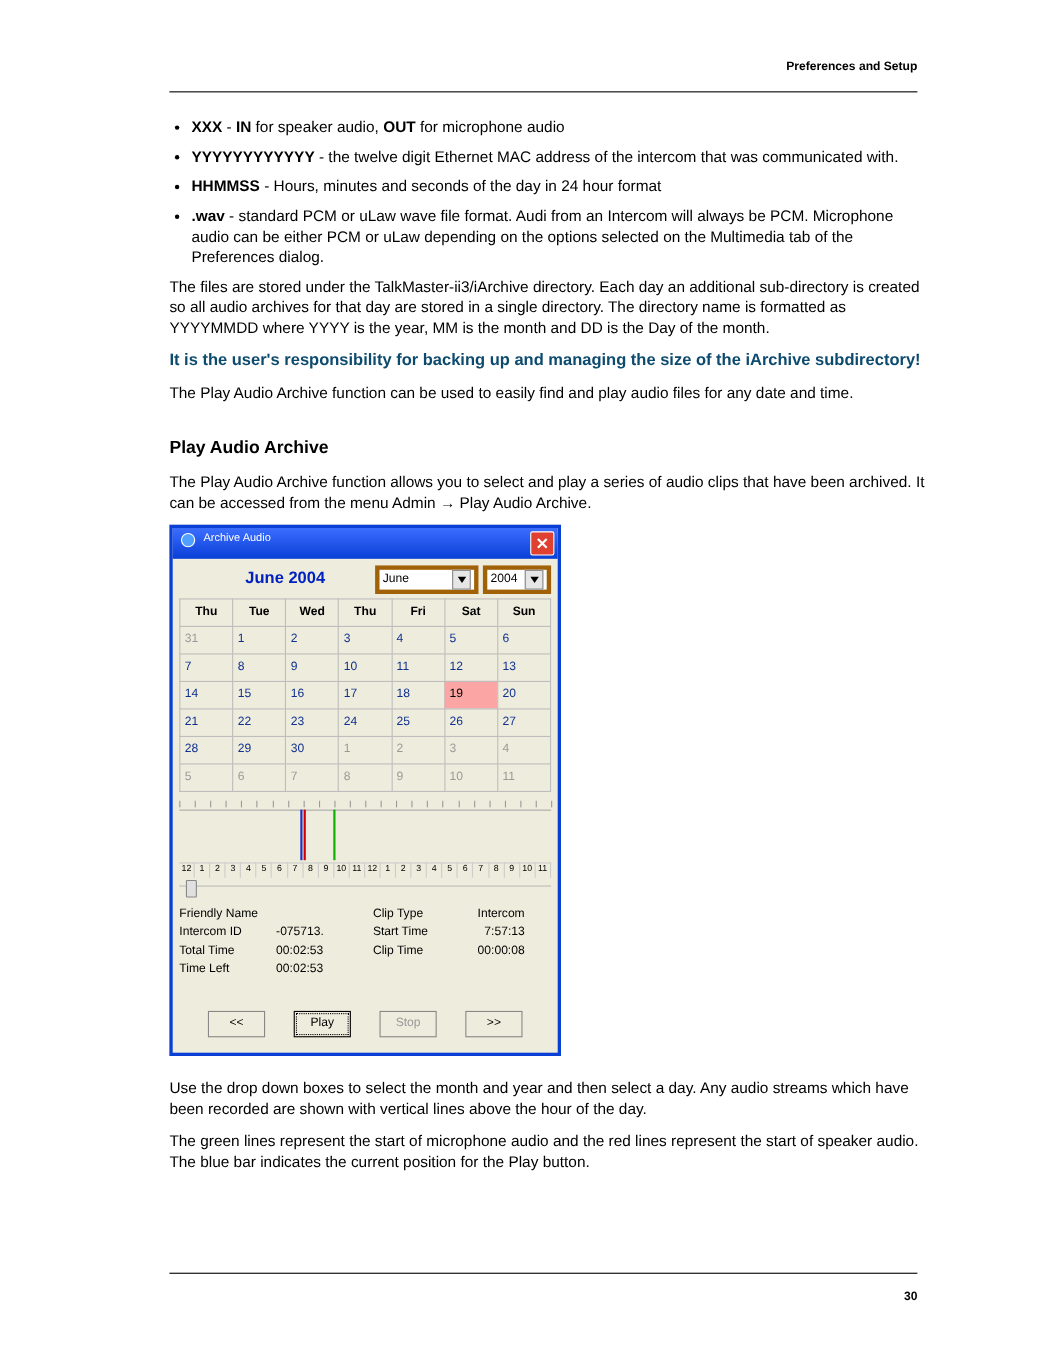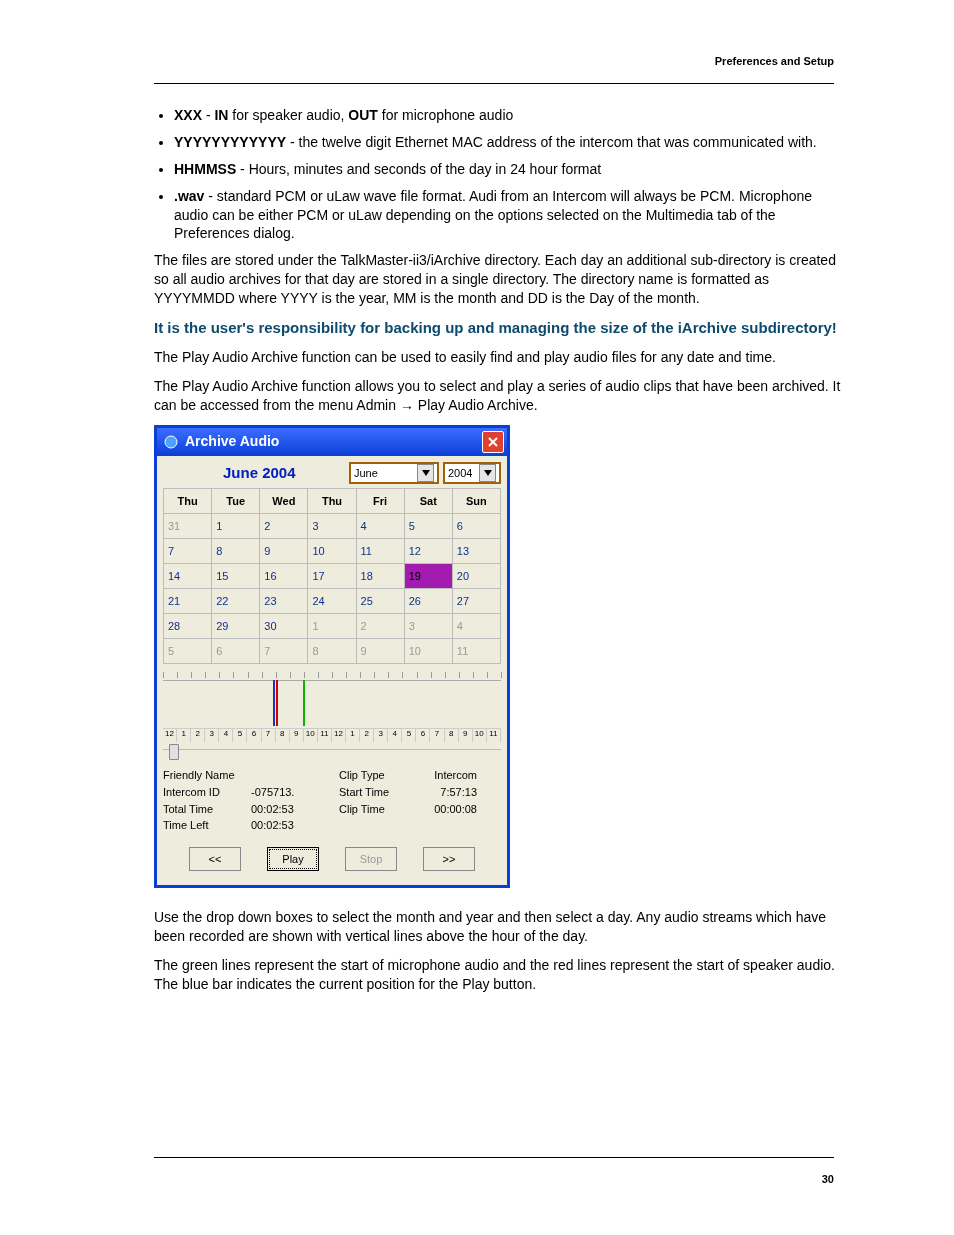--- a/index.html
+++ b/index.html
@@ -60,24 +60,24 @@
     width: 350px;
     border: 3px solid #0a3fd6;
     background: #eeecdc;
     font-family: Tahoma, Arial, sans-serif;
     font-size: 11px;
     margin: 10px 0 20px 0;
   }
   .titlebar {
     background: linear-gradient(#3b6dff,#0a3fd6);
     color: #fff;
-    font-weight: bold;
-    font-size: 14px;
+    font-weight: normal;
+    font-size: 10px;
     display: flex;
-    align-items: center;
+    align-items: flex-start;
     padding: 3px 3px 3px 6px;
   }
   .titlebar .icon {
     width: 16px; height: 16px;
     margin-right: 6px;
     display:inline-block;
   }
   .titlebar .icon svg { display:block; }
   .titlebar .title { flex:1; }
   .titlebar .close-btn {
@@ -96,21 +96,21 @@
     padding: 6px 6px 4px 6px;
   }
   .calhead .month-label {
     color: #0020c0;
     font-weight: bold;
     font-size: 15px;
     flex:1;
     padding-left: 60px;
   }
   .selectish {
-    border:2px solid #a16207;
+    border:4px solid #a16207;
     background:#fff;
     font-size:11px;
     height:18px;
     padding:0 3px;
     margin-left:4px;
     display:inline-flex;
     align-items:center;
     cursor:pointer;
   }
   .selectish .arrow-down {
@@ -133,21 +133,21 @@
   table.cal th, table.cal td {
     border: 1px solid #bdbdbd;
     padding: 3px 4px;
     text-align: left;
     width: 14.28%;
     height: 18px;
   }
   table.cal th { font-weight:bold; background:#eeecdc; text-align:center; }
   td.other { color:#9a9a9a; }
   td.cur { color:#103090; }
-  td.sel { background:#a21caf; border:1px dotted #000 !important; }
+  td.sel { background:#fca5a5; border:1px dotted #000 !important; }
 
   .timeline {
     margin: 8px 6px 2px 6px;
     height: 70px;
     position: relative;
     background: #eeecdc;
   }
   .timeline .ticks-top{
     position:absolute; top:0; left:0; right:0; height:8px;
     border-bottom:1px solid #aaa;
@@ -172,21 +172,21 @@
   .slider-track{
     margin:0 6px 0 6px;
     position:relative; height:12px;
   }
   .slider-track .line{position:absolute;top:5px;left:0;right:0;height:1px;background:#bbb;}
   .slider-track .thumb{position:absolute;top:0;left:6px;width:8px;height:14px;background:#e0e0e0;border:1px solid #888;border-radius:1px;}
 
   .infogrid{
     display:grid;
     grid-template-columns: 80px 80px 70px 60px;
-    margin: 12px 6px 0 6px;
+    margin: 12px 6px 16px 6px;
     font-size:11px;
     row-gap:2px;
     column-gap:8px;
   }
   .infogrid .lbl{}
   .infogrid .val{}
   .infogrid .rlbl{text-align:left;}
   .infogrid .rval{text-align:right;}
 
   .btnrow{
@@ -243,20 +243,21 @@
       </li>
       <li>
         <strong>.wav</strong><span> - standard PCM or uLaw wave file format. Audi from an Intercom will always be PCM. Microphone audio can be either PCM or uLaw depending on the options selected on the Multimedia tab of the Preferences dialog.</span>
       </li>
     </ul>
 
     <p>The files are stored under the TalkMaster-ii3/iArchive directory.  Each day an additional sub-directory is created so all audio archives for that day are stored in a single directory.  The directory name is formatted as YYYYMMDD where YYYY is the year, MM is the month and DD is the Day of the month.</p>
     <p class="red-bold">It is the user's responsibility for backing up and managing the size of the iArchive subdirectory!</p>
     <p>The Play Audio Archive function can be used to easily find and play audio files for any date and time.</p>
 
+    <h3 class="section">Play Audio Archive</h3>
     <p>The Play Audio Archive function allows you to select and play a series of audio clips that have been archived. It can be accessed from the menu Admin → Play Audio Archive.</p>
 
     <div class="dialog">
       <div class="titlebar">
         <span class="icon">
           <svg width="16" height="16" viewBox="0 0 16 16">
               <circle cx="8" cy="8" r="6" fill="#4fa0ff" stroke="#fff" stroke-width="1"></circle>
             </svg>
         </span>
         <span class="title">Archive Audio</span>

